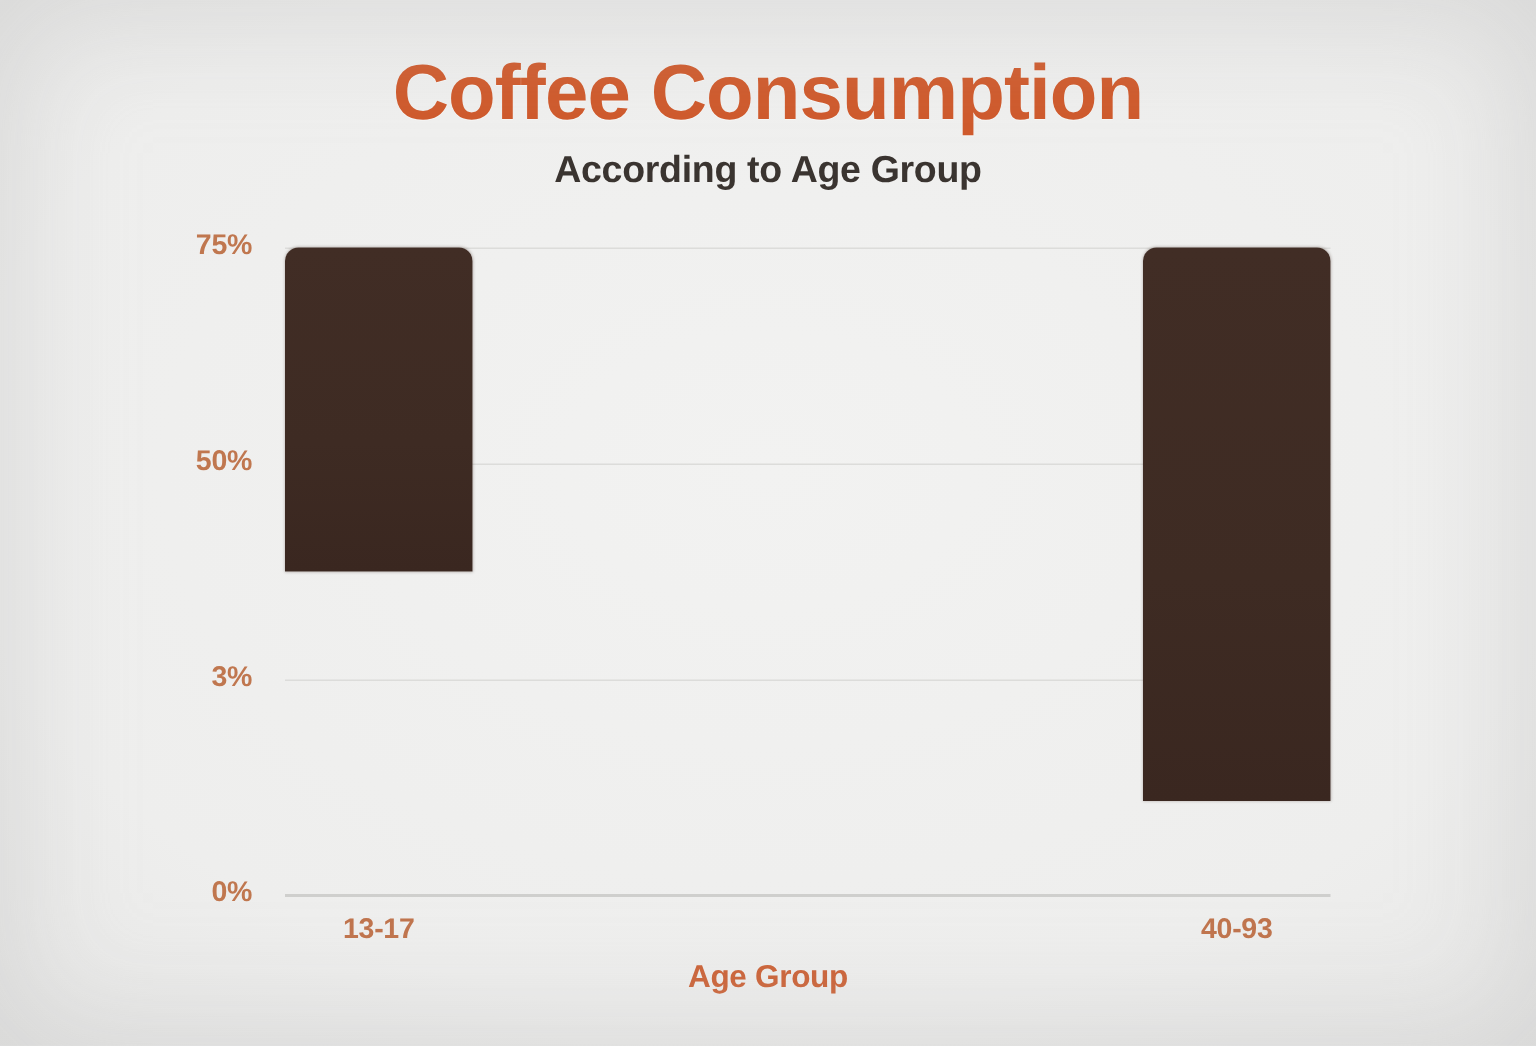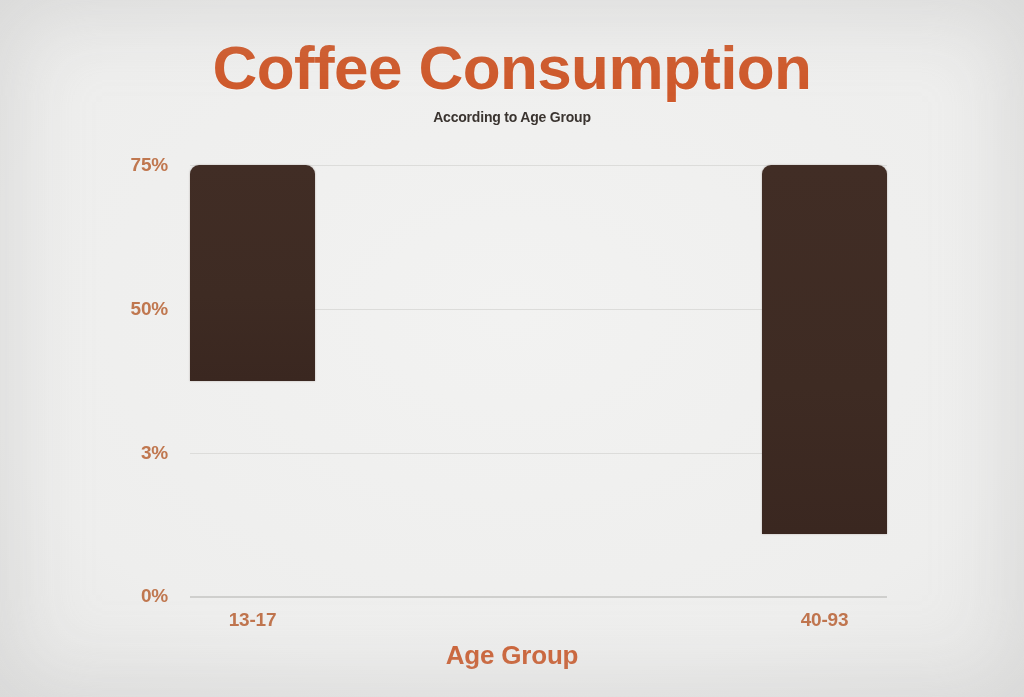--- a/index.html
+++ b/index.html
@@ -33,31 +33,31 @@
 
   
   .title-block {
     position: absolute;
     left: 0;
     right: 0;
     top: 36px;
     text-align: center;
   }
   #chart-title {
-    font-size: 62px;
+    font-size: 52px;
     font-weight: bold;
     letter-spacing: -0.6px;
     color: #cf5a2c;
     line-height: 1.02;
     margin: 0;
     text-shadow: 0 1px 0 rgba(255,255,255,0.45);
   }
   #chart-subtitle {
     margin: 10px 0 0 0;
-    font-size: 14px;
+    font-size: 25px;
     font-weight: bold;
     letter-spacing: -0.2px;
     color: #3a3430;
   }
 
   
   #plot-area {
     position: absolute;
     left: 190px;
     top: 165px;
@@ -125,21 +125,21 @@
     white-space: nowrap;
     letter-spacing: -0.2px;
   }
 
   #x-axis-title {
     position: absolute;
     left: 0;
     right: 0;
     top: 640px;
     text-align: center;
-    font-size: 26px;
+    font-size: 21px;
     font-weight: bold;
     color: #cc6236;
     letter-spacing: -0.2px;
   }
 </style>
 </head>
 <body>
 
 <div id="poster">
 

